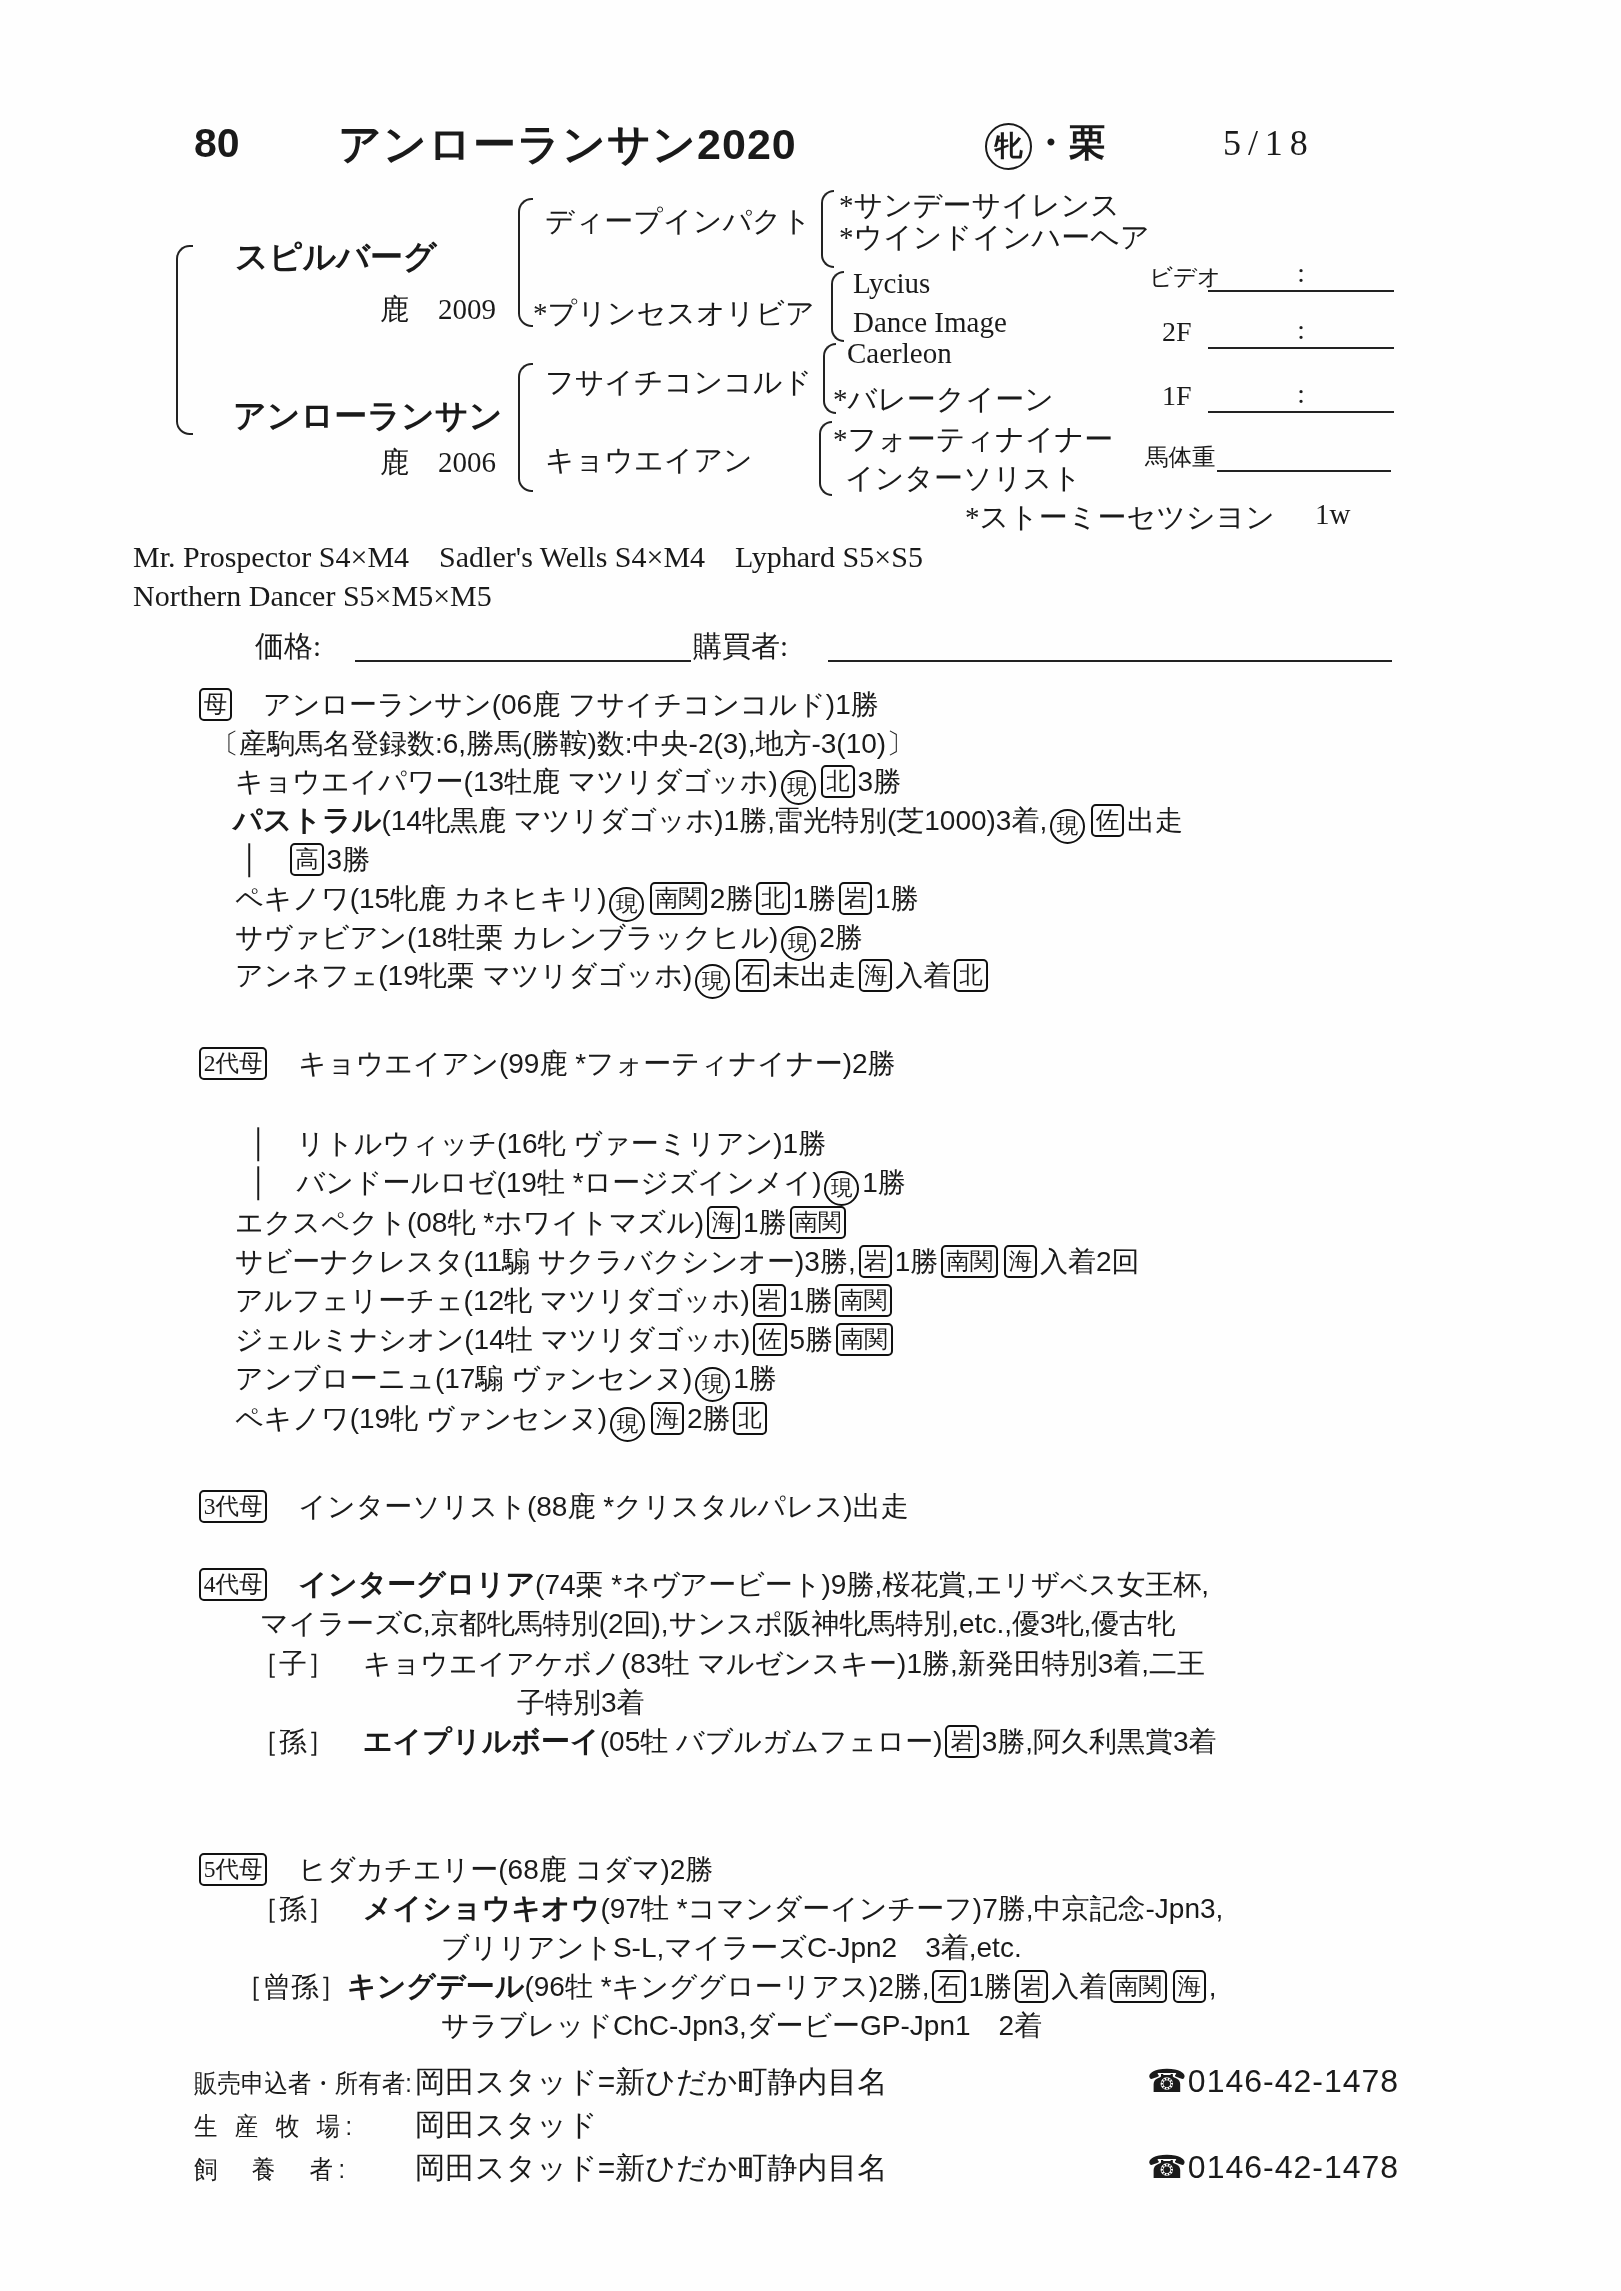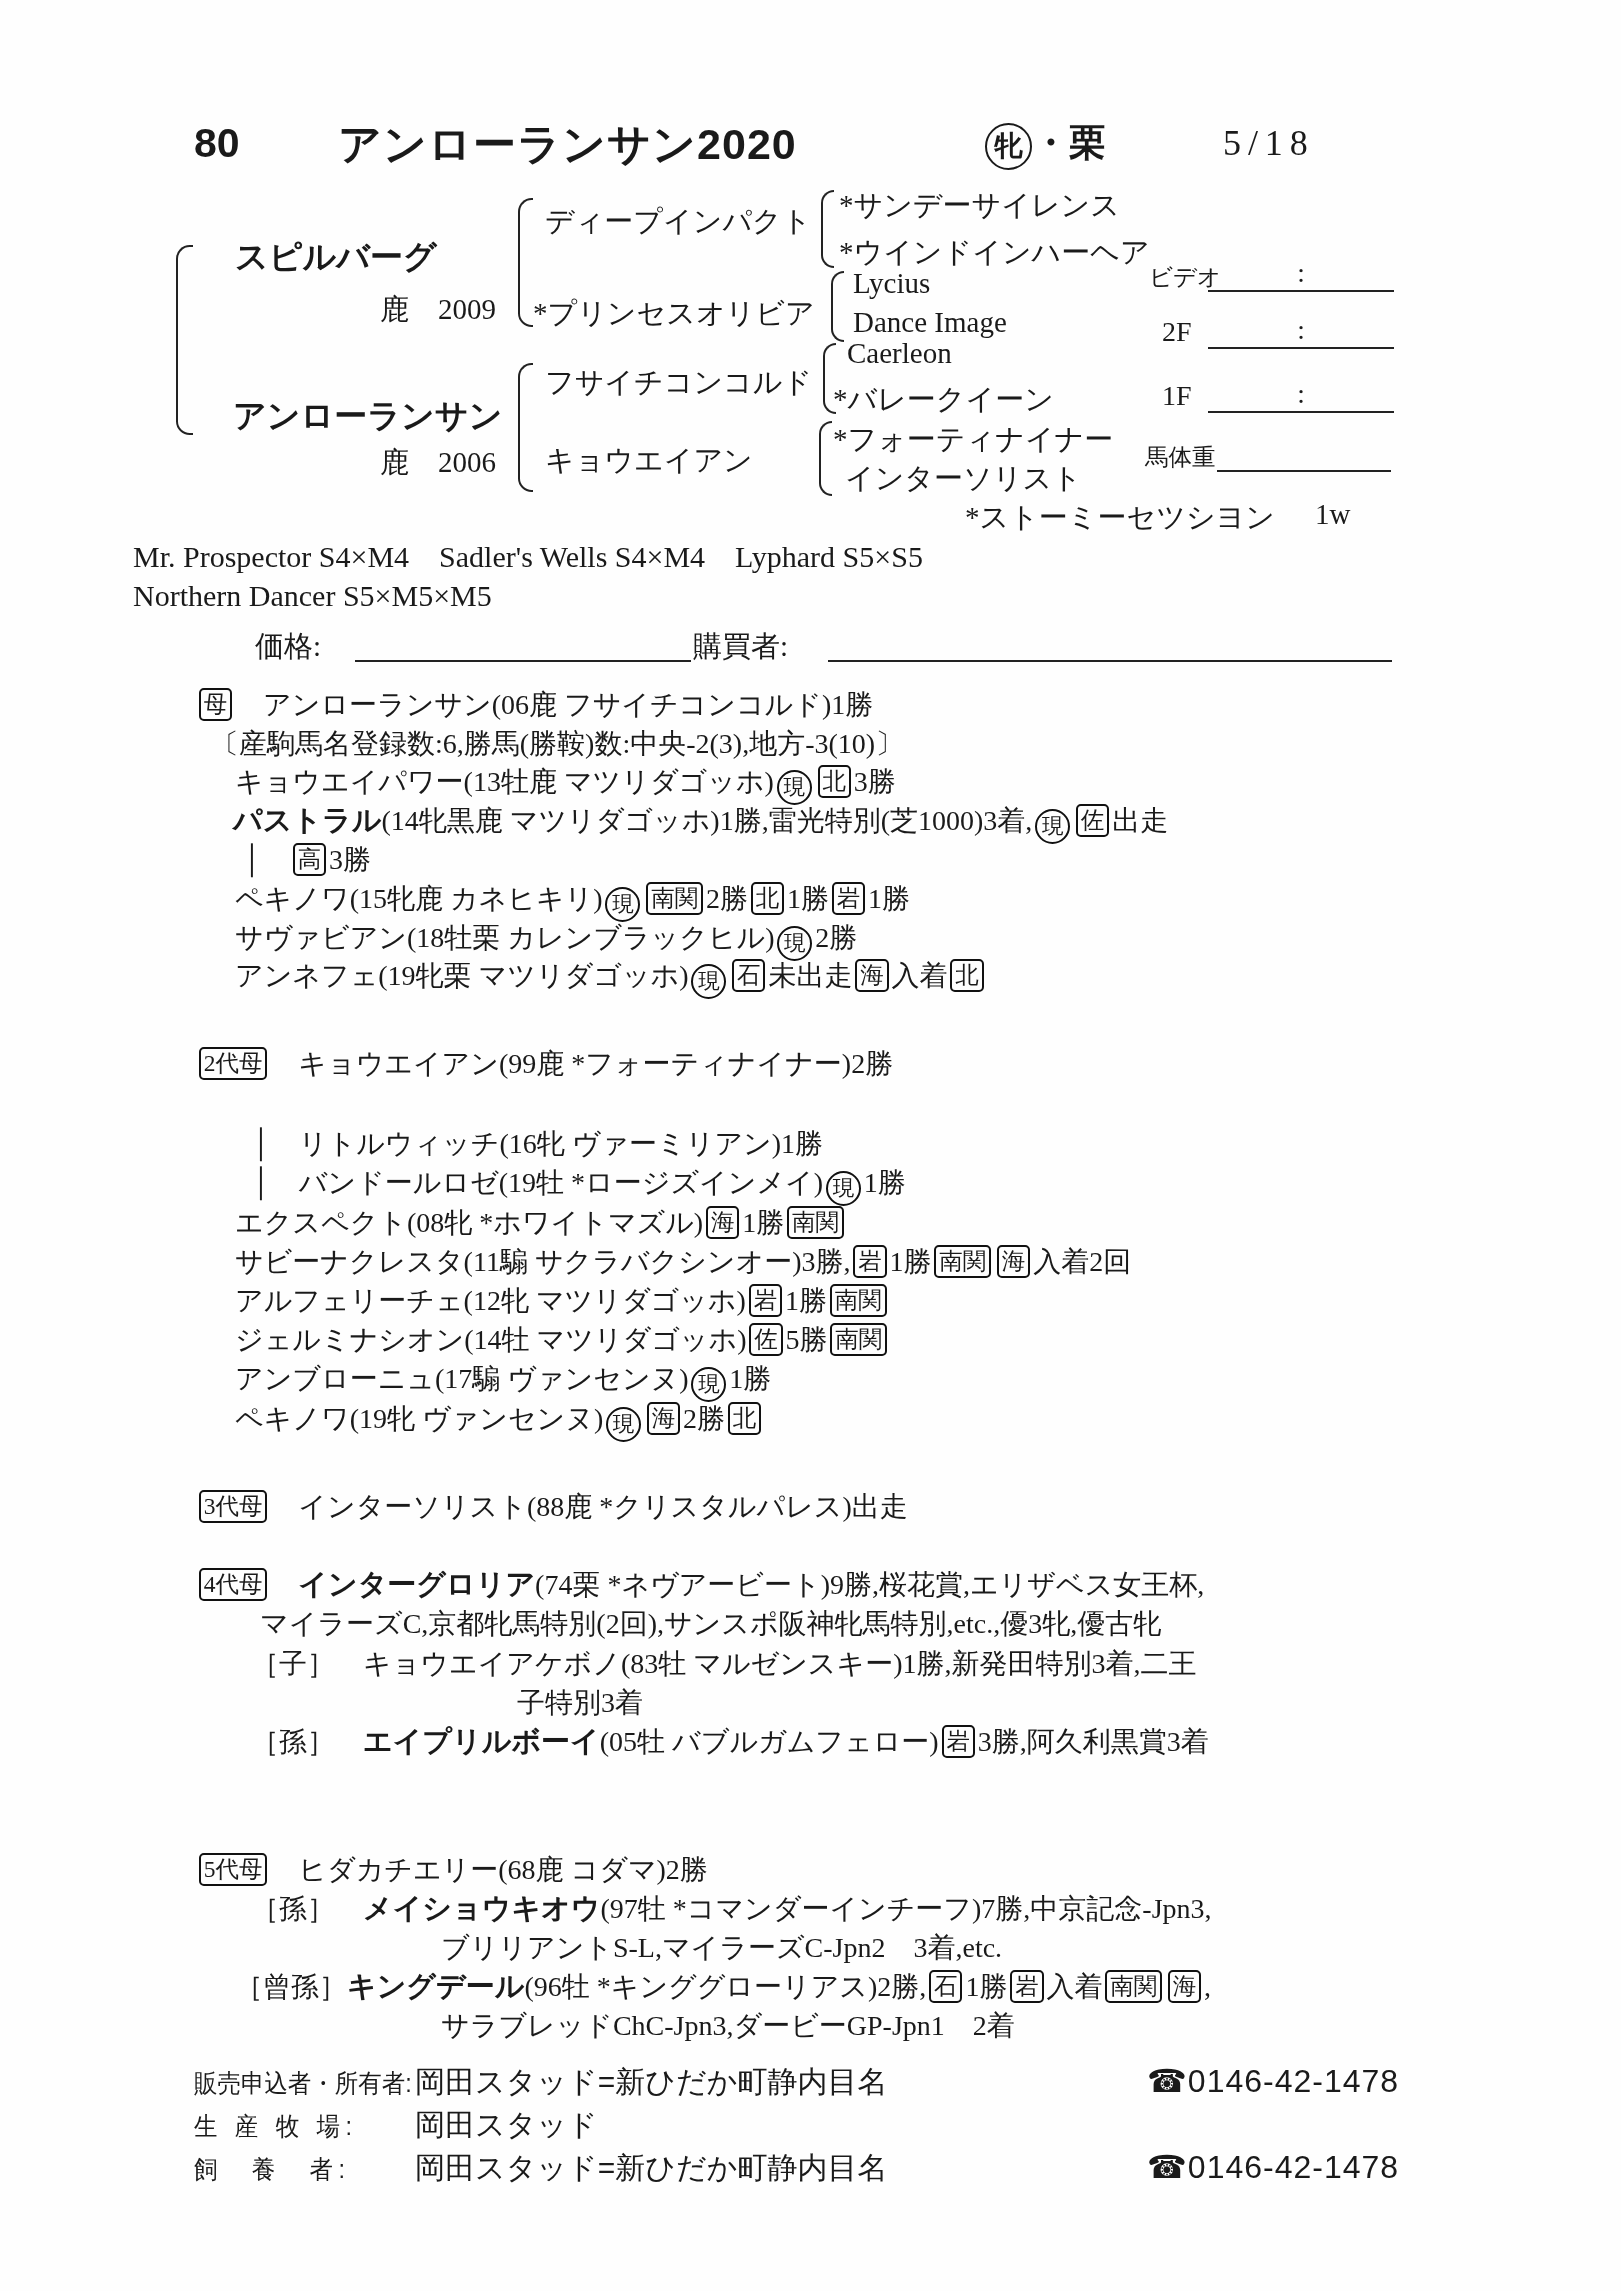--- a/index.html
+++ b/index.html
@@ -37,21 +37,21 @@
     font-size:27.4px;line-height:33px;
   }
   .small-label{font-size:23.5px;}
   .fl-label{font-size:28px;}
 
   .inbreed{font-size:30px;line-height:39px;}
   .price-label{font-size:29px;}
 
   
   .line{position:absolute;white-space:nowrap;font-size:28px;line-height:37px;}
-  .seg-t{font-family:Liberation Serif, serif;}
+  .seg-t{font-family:Liberation Sans, sans-serif;}
   .seg-n{font-family:"Liberation Sans","DejaVu Sans",sans-serif;font-weight:bold;font-size:29px;}
   .seg-b{
     display:inline-block;border:2px solid #111;border-radius:4.9px;
     padding:0 2.9px;font-size:23.5px;line-height:29px;margin:0 2.9px;
     vertical-align:2px;
   }
   .seg-c{
     display:inline-flex;align-items:center;justify-content:center;
     width:31px;height:31px;border:2px solid #111;border-radius:50%;
     font-size:21.6px;margin:0 2.9px;vertical-align:-2.9px;
@@ -86,21 +86,21 @@
   <div class="abs ped-sub" style="left:380px;top:290px">鹿　2009</div>
   <div class="abs gothic ped-name" style="left:233px;top:394px">アンローランサン</div>
   <div class="abs ped-sub" style="left:380px;top:443px">鹿　2006</div>
 
   <div class="abs ped-cell" style="left:545px;top:202px">ディープインパクト</div>
   <div class="abs ped-cell" style="left:533px;top:294px">*プリンセスオリビア</div>
   <div class="abs ped-cell" style="left:545px;top:363px">フサイチコンコルド</div>
   <div class="abs ped-cell" style="left:545px;top:441px">キョウエイアン</div>
 
   <div class="abs ped-cell" style="left:839px;top:186px">*サンデーサイレンス</div>
-  <div class="abs ped-cell" style="left:839px;top:233px">*ウインドインハーヘア</div>
+  <div class="abs ped-cell" style="left:839px;top:218px">*ウインドインハーヘア</div>
   <div class="abs ped-cell" style="left:853px;top:267px">Lycius</div>
   <div class="abs ped-cell" style="left:853px;top:306px">Dance Image</div>
   <div class="abs ped-cell" style="left:847px;top:337px">Caerleon</div>
   <div class="abs ped-cell" style="left:833px;top:380px">*バレークイーン</div>
   <div class="abs ped-cell" style="left:833px;top:420px">*フォーティナイナー</div>
   <div class="abs ped-cell" style="left:845px;top:459px">インターソリスト</div>
 
   <div class="abs ped-cell" style="left:965px;top:498px">*ストーミーセツシヨン</div>
   <div class="abs ped-cell" style="left:1315px;top:498px">1w</div>
 

